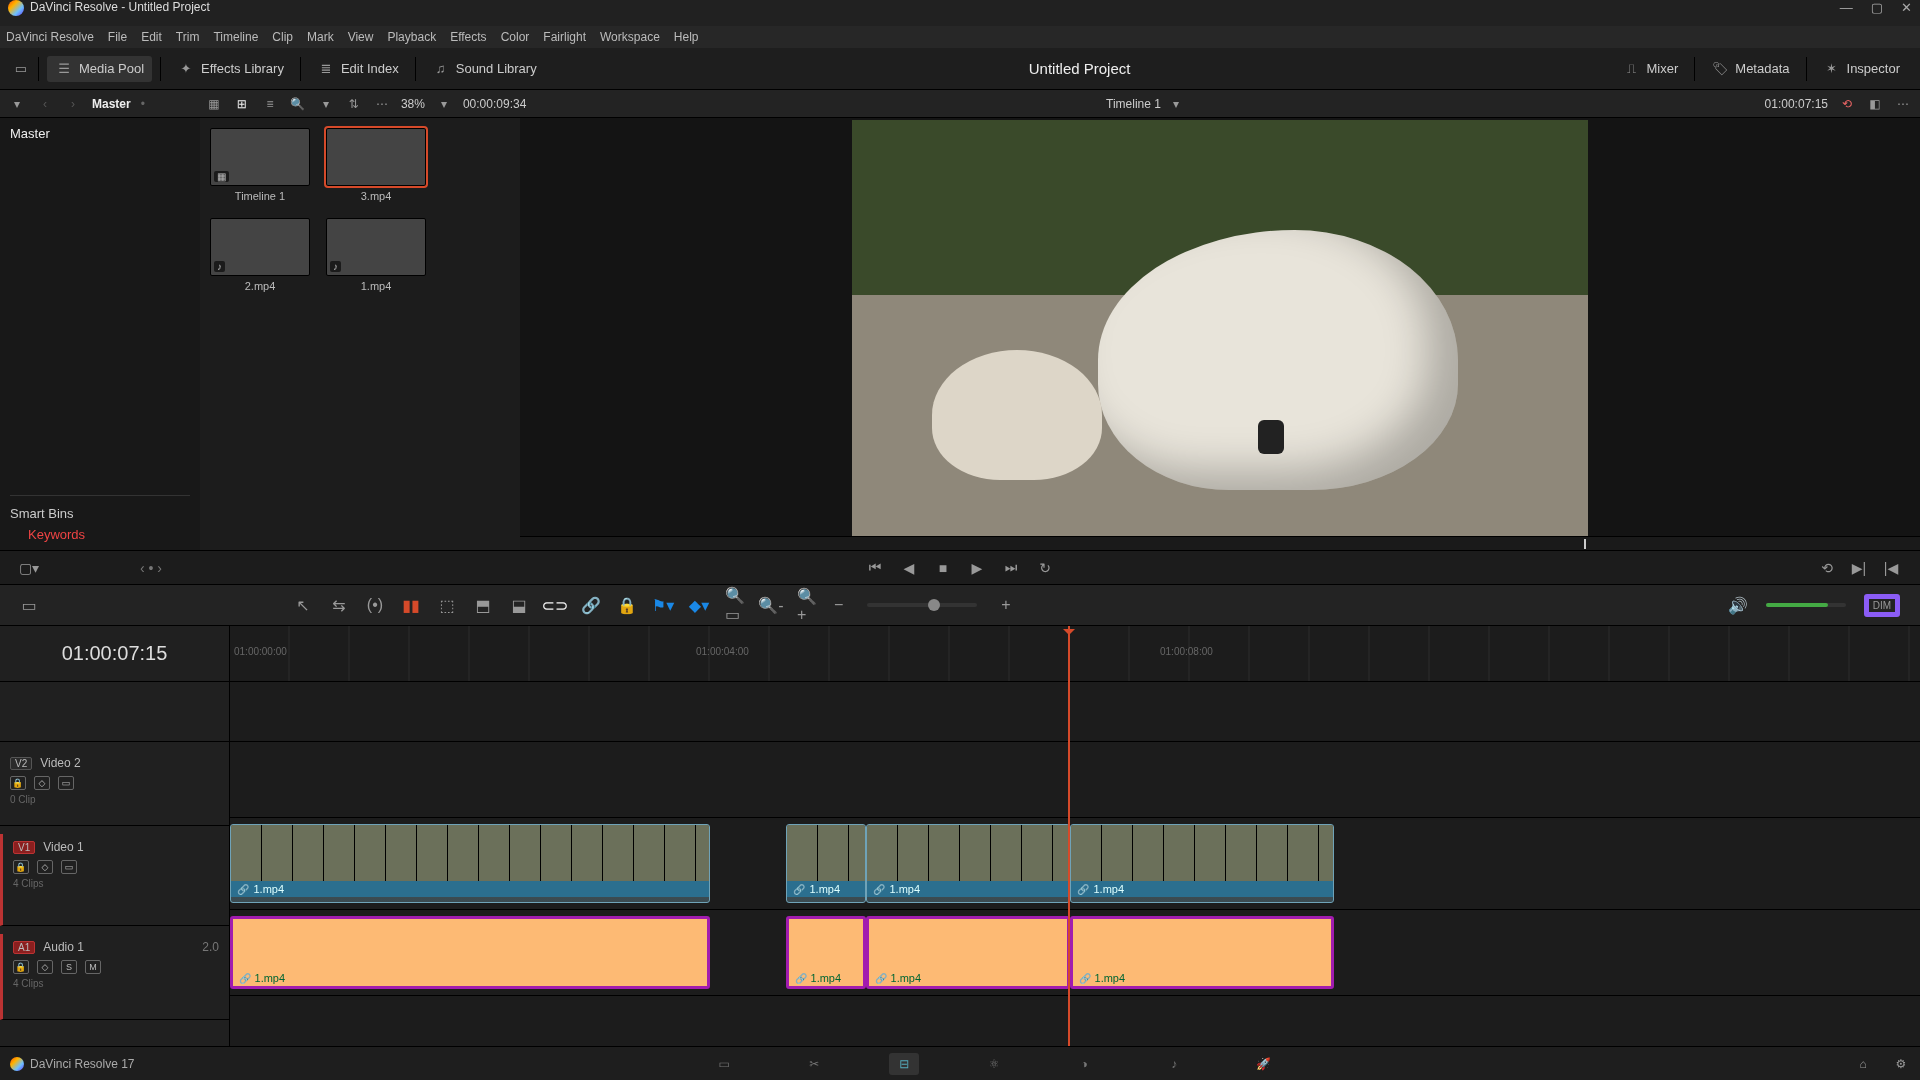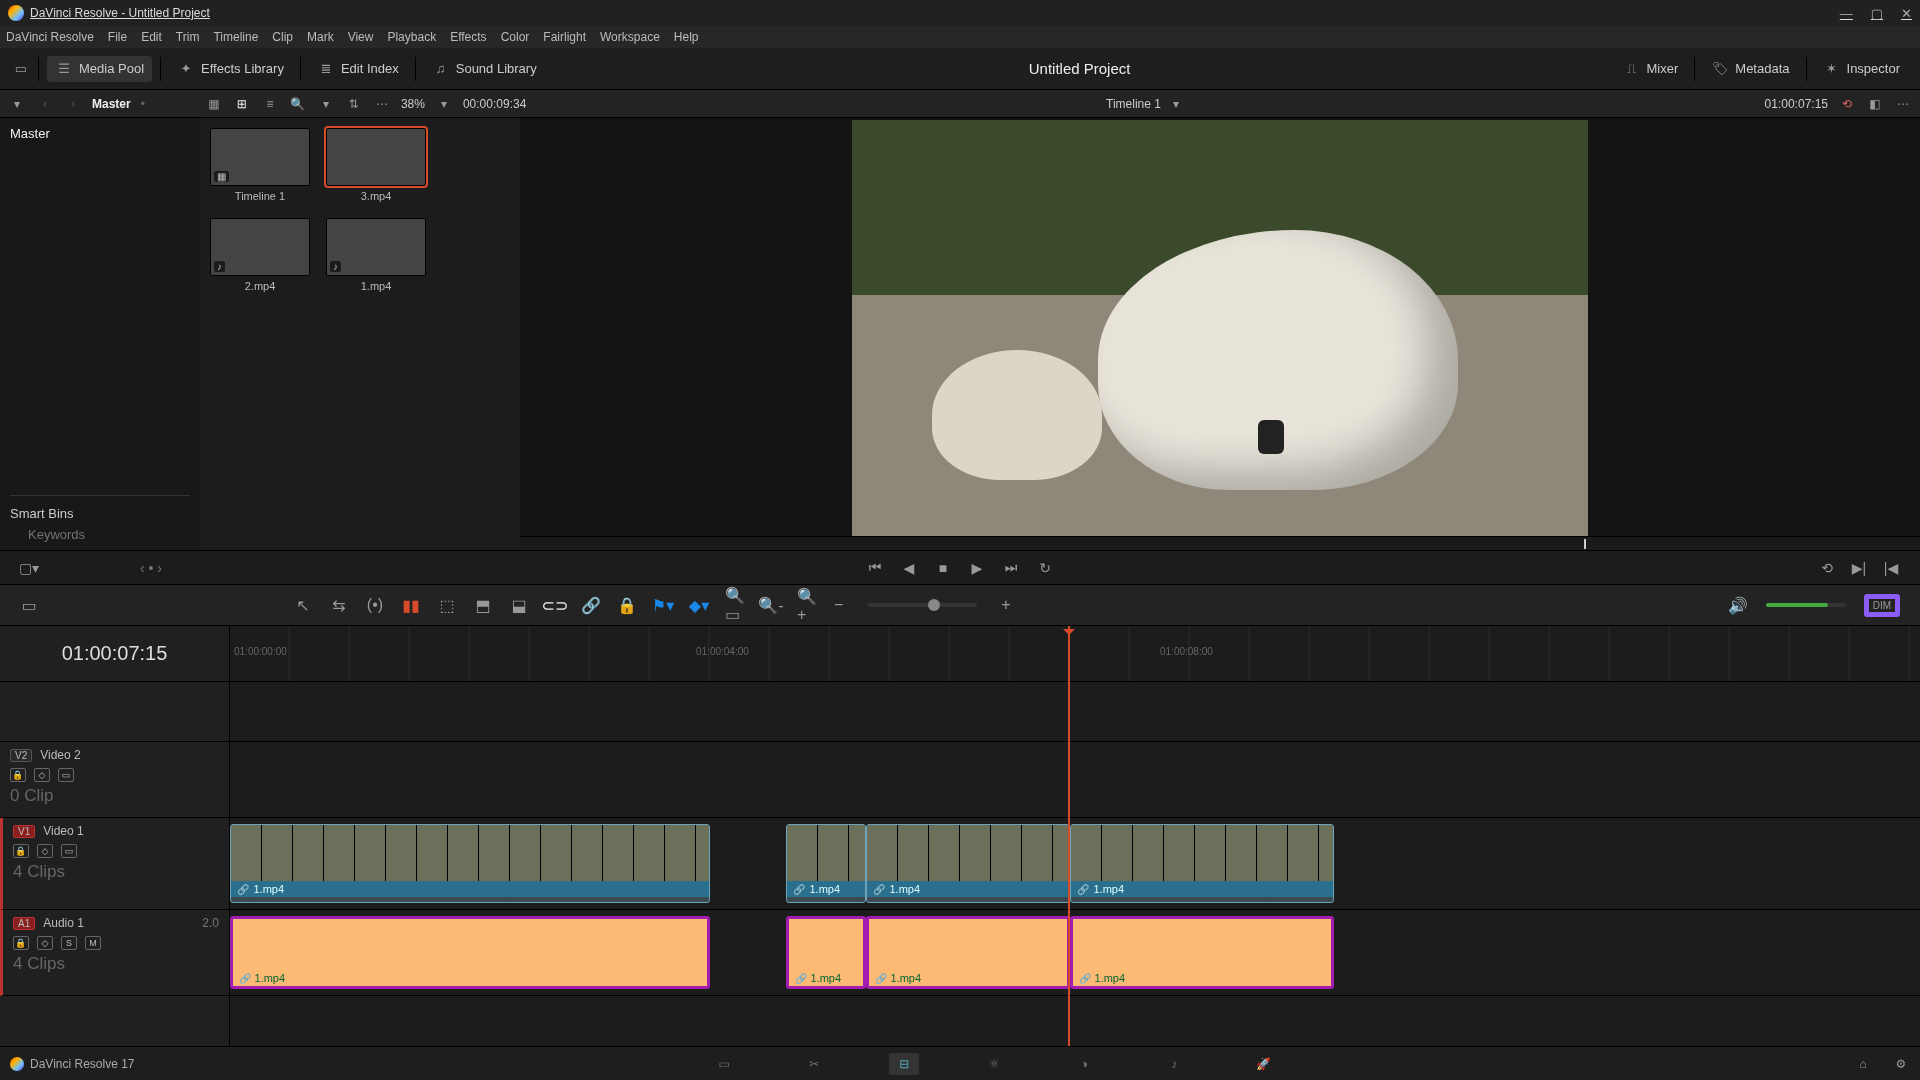--- a/index.html
+++ b/index.html
@@ -1,64 +1,64 @@
 <!DOCTYPE html>
 <html><head>
 <meta charset="utf-8">
 <style>
 * { margin: 0; padding: 0; box-sizing: border-box; font-family: -apple-system, "Segoe UI", Arial, sans-serif; user-select: none; }
 html, body { width: 1920px; height: 1080px; background: #1a1a1a; color: #ccc; overflow: hidden; }
-.titlebar { height: 26px; background: #212121; display: flex; align-items: center; padding: 0 8px; font-size: 12px; color: #ddd; text-decoration: underline; }
+.titlebar { height: 26px; background: #212121; display: flex; padding: 0 8px; font-size: 12px; color: #ddd; }
 .titlebar .app-icon { width: 16px; height: 16px; background: linear-gradient(135deg,#ff4d00,#ffb400,#6ec1ff,#5f3cff); border-radius: 50%; margin-right: 6px; }
 .titlebar .win-ctrl { margin-left: auto; display: flex; gap: 18px; color: #aaa; font-size: 13px; }
 .menubar { height: 22px; background: #272727; display: flex; align-items: center; padding: 0 6px; font-size: 12px; gap: 14px; color: #bbb; }
 .menubar span { cursor: pointer; }
 .workspace-bar { height: 42px; background: #1e1e1e; border-bottom: 1px solid #000; display: flex; align-items: center; padding: 0 12px; font-size: 13px; color: #ccc; }
 .ws-btn { display: flex; align-items: center; gap: 6px; padding: 4px 8px; border-radius: 3px; }
 .ws-btn.active { background: #333; }
 .ws-sep { width: 1px; height: 24px; background: #000; margin: 0 8px; }
 .ws-center { flex: 1; text-align: center; font-size: 15px; color: #eee; }
 .subbar { height: 28px; background: #232323; border-bottom: 1px solid #000; display: flex; align-items: center; padding: 0 8px; font-size: 12px; gap: 10px; }
 .subbar .left-group, .subbar .right-group { display: flex; align-items: center; gap: 10px; }
 .subbar .center-group { flex: 1; display: flex; align-items: center; justify-content: center; gap: 6px; }
 .icon { display: inline-flex; align-items: center; justify-content: center; width: 18px; height: 18px; color: #999; }
 .main { display: flex; height: 432px; }
 .media-pool { width: 520px; background: #1c1c1c; display: flex; }
 .bins { width: 200px; background: #181818; padding: 8px 10px; font-size: 13px; display: flex; flex-direction: column; }
 .bins .master { color: #eee; }
 .bins .smart { margin-top: auto; }
 .bins .smart-hdr { border-top: 1px solid #333; padding-top: 10px; color: #ccc; }
-.bins .kw { padding: 6px 0 0 18px; color: #737373; }
+.bins .kw { padding: 6px 0 0 18px; color: #ef4444; }
 .clips { flex: 1; padding: 10px; display: flex; flex-wrap: wrap; gap: 16px; align-content: flex-start; }
 .clip { width: 100px; text-align: center; font-size: 11px; color: #bbb; }
 .thumb { width: 100px; height: 58px; background: #444; border-radius: 2px; margin-bottom: 4px; position: relative; border: 1px solid #000; }
 .thumb.sel { outline: 2px solid #d64a2a; }
 .thumb .badge { position: absolute; left: 3px; bottom: 3px; background: rgba(0,0,0,.6); padding: 0 3px; border-radius: 2px; font-size: 10px; }
 .viewer { flex: 1; background: #141414; display: flex; flex-direction: column; align-items: center; }
 .viewer-canvas { width: 736px; height: 420px; background: linear-gradient(#3a4a2a 0%,#3a4a2a 42%,#8f887a 42%,#8f887a 100%); margin-top: 2px; position: relative; }
 .sheep1 { position:absolute; right:130px; top:110px; width:360px; height:260px; background:#e8e4da; border-radius:60% 50% 45% 40%/55% 55% 45% 45%; box-shadow:inset -30px -20px 40px rgba(0,0,0,.25);}
 .sheep1::after{content:"";position:absolute;left:160px;top:190px;width:26px;height:34px;background:#222;border-radius:6px;}
 .sheep2 { position:absolute; left:80px; top:230px; width:170px; height:130px; background:#ddd6c8; border-radius:50% 50% 40% 40%;}
 .scrub { width: 100%; height: 14px; background: #1a1a1a; border-top:1px solid #000; position:relative;}
 .scrub .tick { position:absolute; left:76%; top:2px; width:2px; height:10px; background:#ccc;}
 .transport { height: 34px; width: 100%; display:flex; align-items:center; justify-content:center; gap:16px; color:#aaa; font-size:14px;}
 .tl-tools { height: 42px; background:#232323; border-top:1px solid #000; border-bottom:1px solid #000; display:flex; align-items:center; padding:0 20px; gap:18px; color:#999;}
 .tl-tools .spacer{flex:1;}
 .tl-tools .marker-blue{color:#1a88e6;}
 .tl-tools .razor{color:#d64a2a;}
 .timeline { flex:1; display:flex; background:#1c1c1c; min-height: 0; }
 .tl-head { width: 230px; background:#202020; border-right:1px solid #000;}
 .tl-head .tc { height:56px; display:flex; align-items:center; justify-content:center; font-size:20px; color:#ddd; border-bottom:1px solid #000;}
-.track-h { border-bottom:1px solid #000; padding:6px 10px; font-size:12px; color:#bbb;}
+.track-h { border-bottom:1px solid #000; padding:6px 10px; font-size:12px; color:#bbb;margin-top:8px;}
 .track-h .row1{display:flex;align-items:center;gap:8px;}
 .track-h .tag{background:#2a2a2a;border:1px solid #555;padding:0 4px;border-radius:2px;font-size:10px;}
 .track-h .tag.on{background:#8a1f1f;border-color:#b33;}
 .track-h .row2{display:flex;gap:8px;margin-top:6px;}
 .sq{width:16px;height:14px;border:1px solid #666;border-radius:2px;display:flex;align-items:center;justify-content:center;font-size:9px;}
-.track-h .cnt{color:#666;font-size:17px;margin-top:4px;}
+.track-h .cnt{color:#666;font-size:10px;margin-top:4px;}
 .v2h{height:76px;} .v1h{height:92px; border-left:3px solid #b33;} .a1h{height:86px;border-left:3px solid #b33;}
 .tl-body { flex:1; position:relative; overflow:hidden;}
 .ruler{height:56px;border-bottom:1px solid #000;position:relative;background:repeating-linear-gradient(90deg,#1c1c1c 0,#1c1c1c 58px,#242424 58px,#242424 60px);}
 .ruler .lbl{position:absolute;top:20px;font-size:10px;color:#666;}
 .playhead{position:absolute;top:0;bottom:0;width:2px;background:#d64a2a;left:838px;z-index:5;}
 .playhead::before{content:"";position:absolute;top:3px;left:-5px;border:6px solid transparent;border-top-color:#d64a2a;}
 .lane{position:relative;border-bottom:1px solid #000;}
 .lane.v2{height:76px;} .lane.v1{height:92px;} .lane.a1{height:86px;}
 .clipblk{position:absolute;top:6px;bottom:6px;border-radius:3px;overflow:hidden;font-size:11px;}
 .vclip{background:linear-gradient(#4a5a60,#3a4a50);border:1px solid #6fa3b8;}

